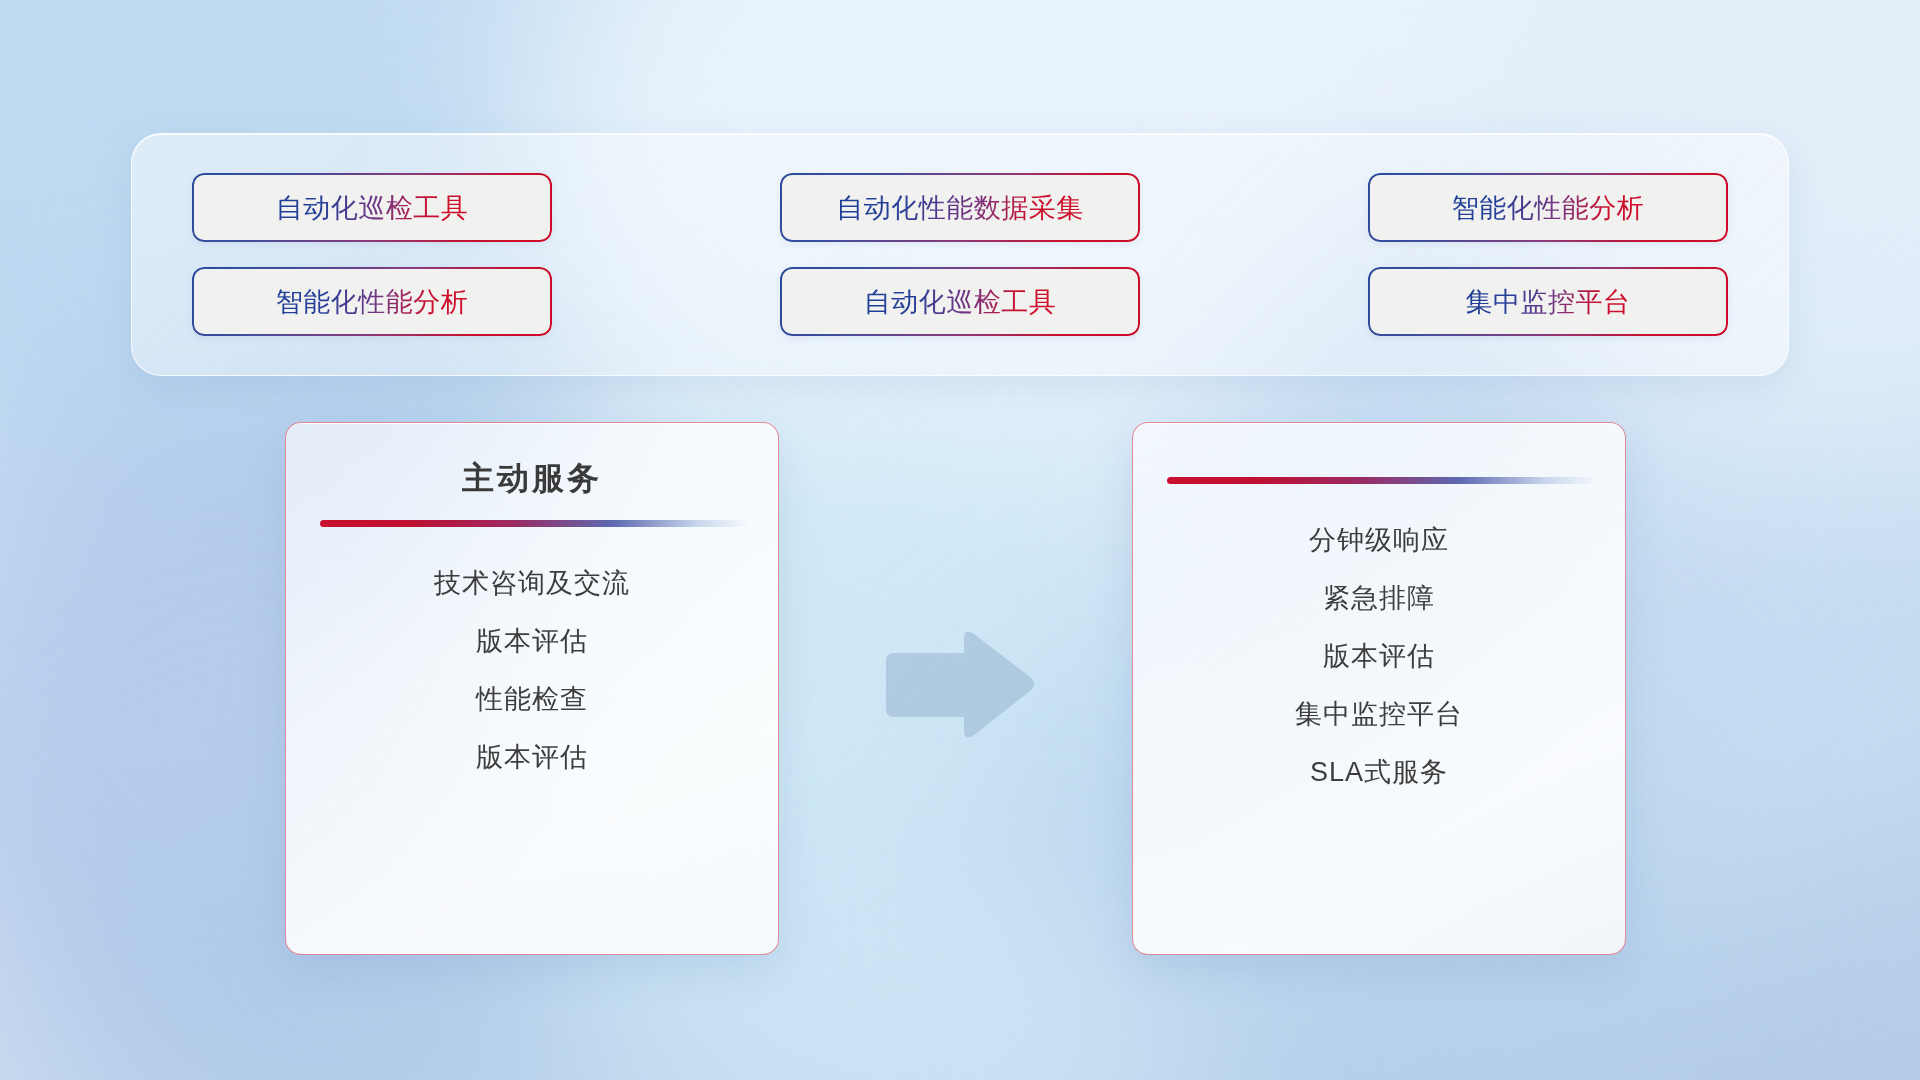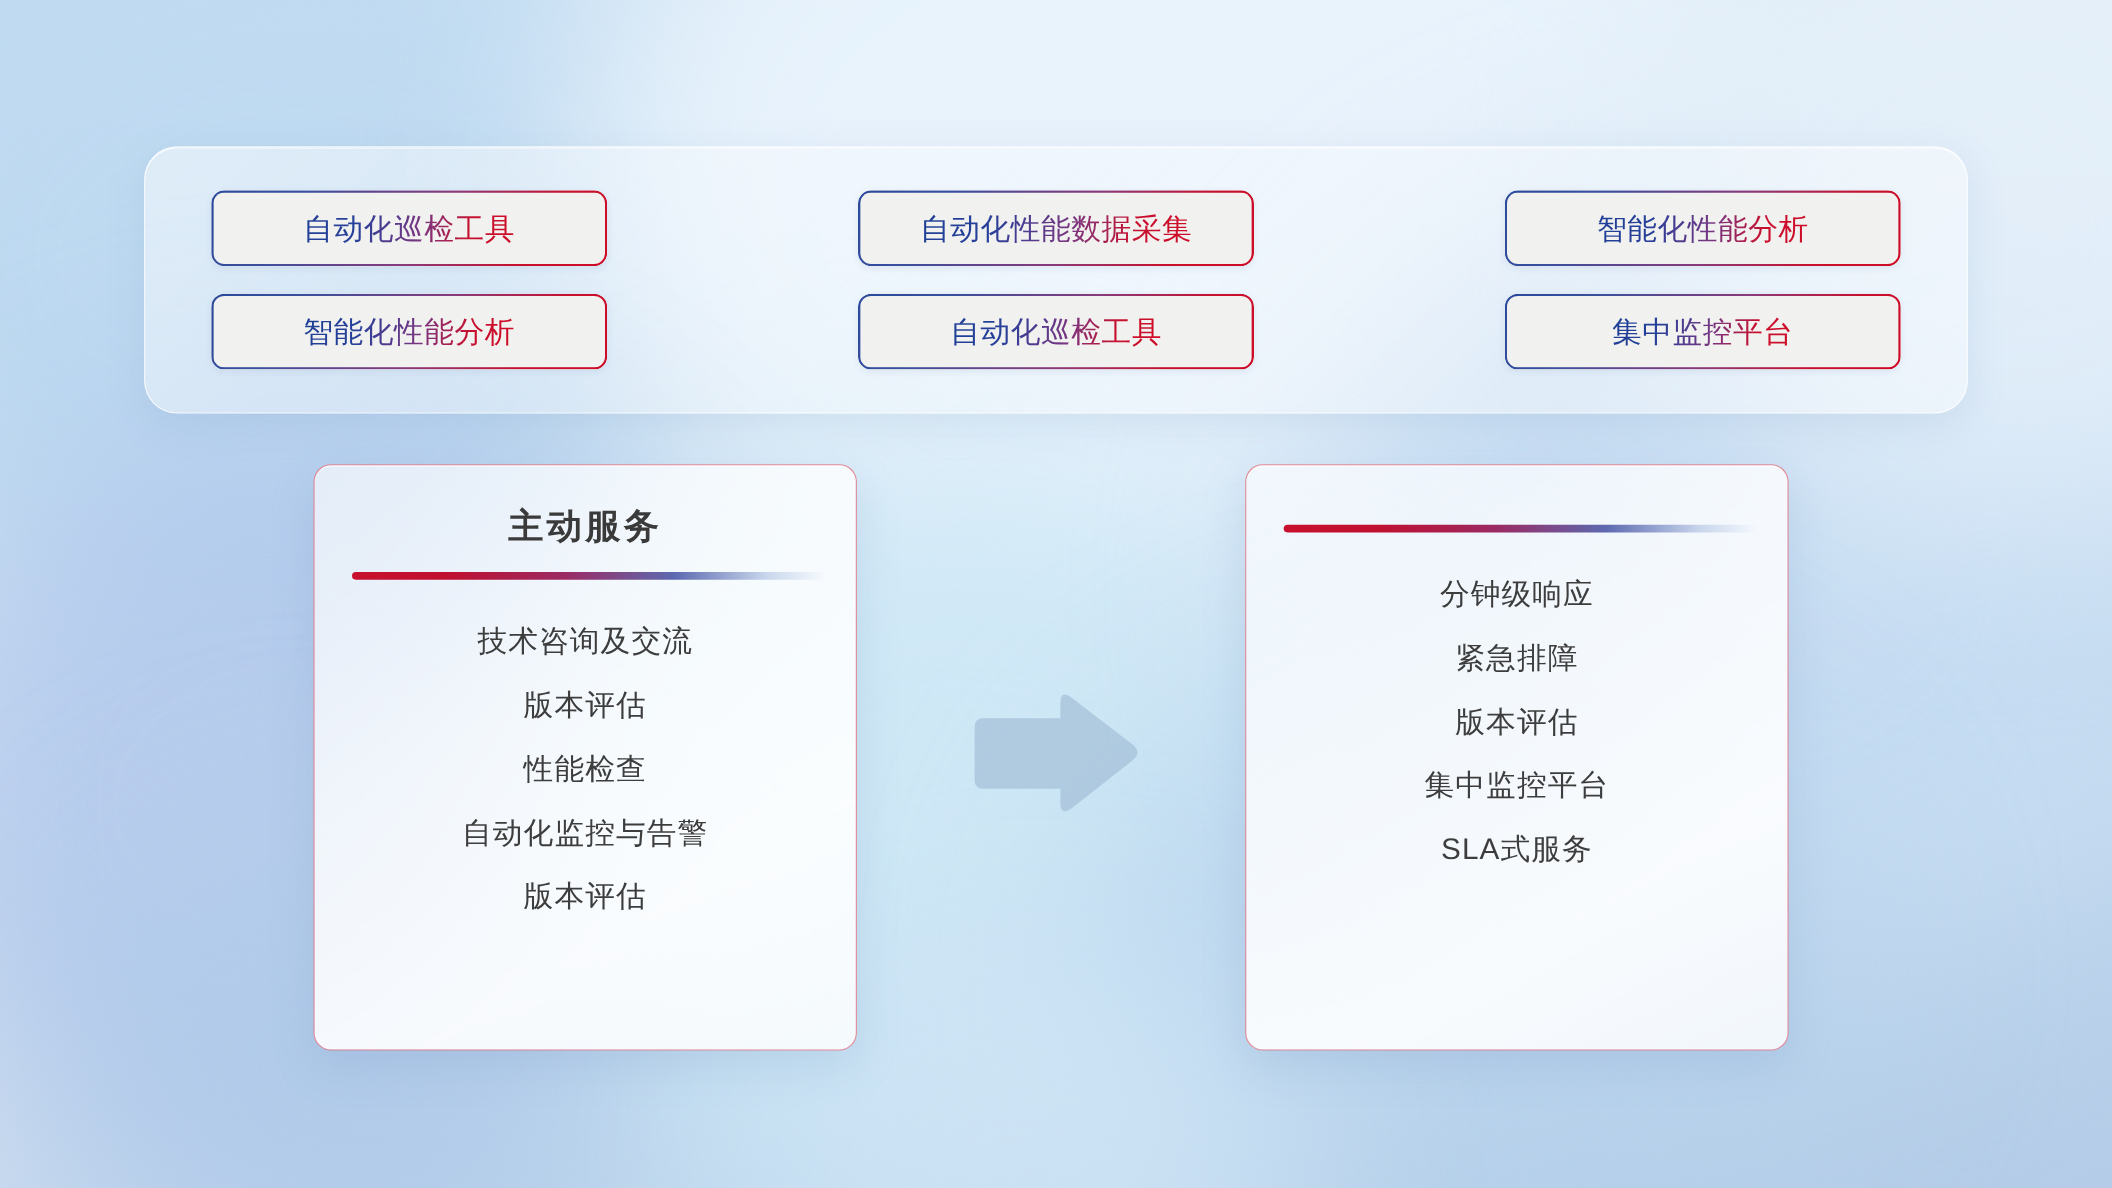--- a/index.html
+++ b/index.html
@@ -138,21 +138,20 @@
     </div>
   </div>
 
   <div class="card" id="card-active">
     <div class="card-title">主动服务</div>
     <div class="divider"></div>
     <div class="card-list">
       <div class="card-list-item">技术咨询及交流</div>
       <div class="card-list-item">版本评估</div>
       <div class="card-list-item">性能检查</div>
-      <div class="card-list-item">自动化监控与告警</div>
       <div class="card-list-item">版本评估</div>
     </div>
   </div>
 
   <svg id="flow-arrow" viewBox="0 0 160 120">
     <path d="M6 36 Q6 28 14 28 L84 28 L84 14 Q84 2 94 9 L150 52 Q158 59 150 66 L94 110 Q84 117 84 105 L84 92 L14 92 Q6 92 6 84 Z" fill="currentColor"></path>
   </svg>
 
   <div class="card" id="card-passive">
     <div class="divider"></div>

